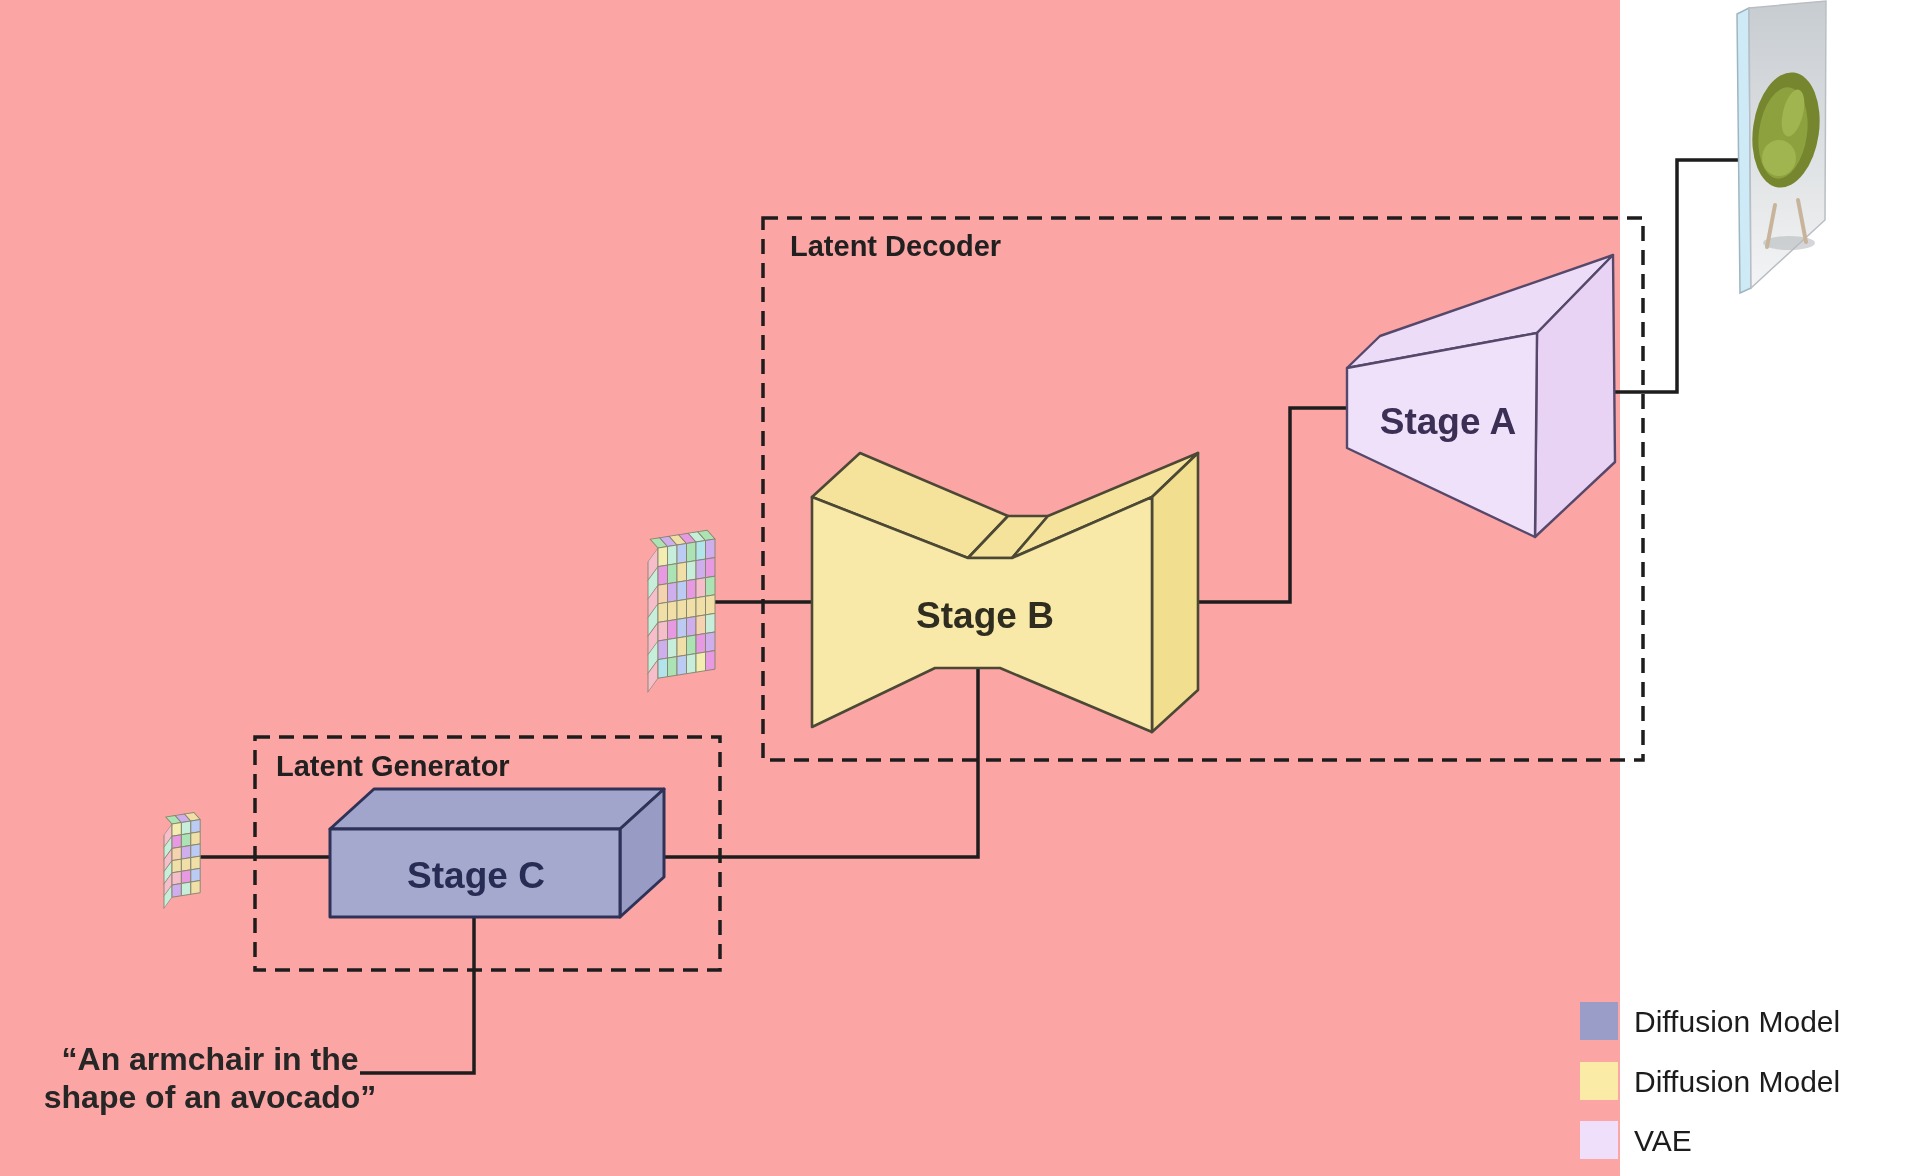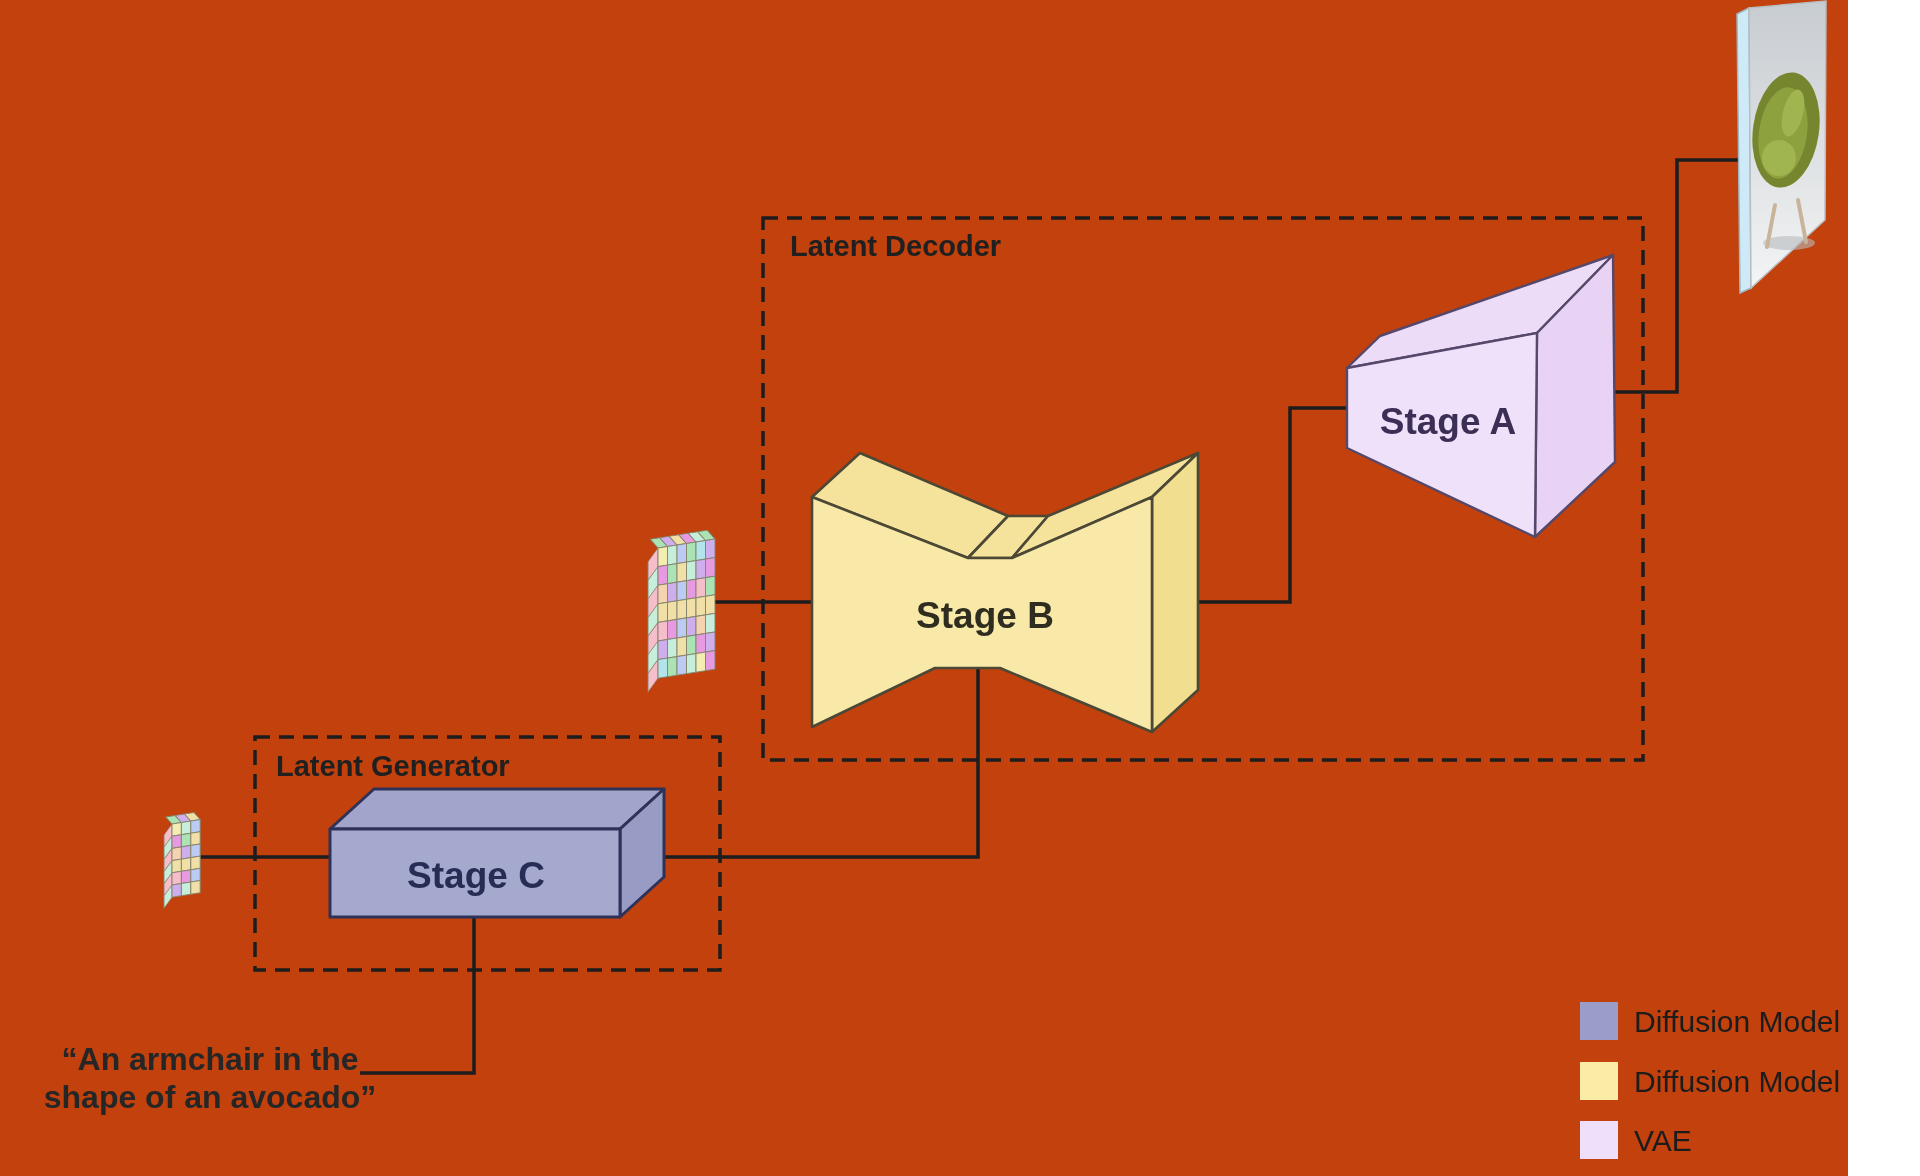--- a/index.html
+++ b/index.html
@@ -1,16 +1,16 @@
 <!DOCTYPE html>
 <html><head>
 <meta charset="utf-8">
 <style>
   html,body{margin:0;padding:0;background:#ffffff;}
-  .canvas-wrap{width:1848px;height:1176px;position:relative;background:#c2410c;
+  .canvas-wrap{width:1620px;height:1176px;position:relative;background:#fca5a5;
     font-family:"Liberation Sans", sans-serif;text-align:right;}
   svg{display:block;}
   svg text{font-family:"Liberation Sans", sans-serif;}
 
   .conn{stroke:#1d1d1d;stroke-width:3.5;fill:none;}
   .dashed{stroke:#1d1d1d;stroke-width:3.5;fill:none;stroke-dasharray:15 9;}
 
   .lbl-group{font-size:29px;font-weight:600;fill:#202020;}
   .lbl-stage{font-size:37px;font-weight:600;text-anchor:middle;}
   .lbl-stage-b{fill:#2f2d1f;}

